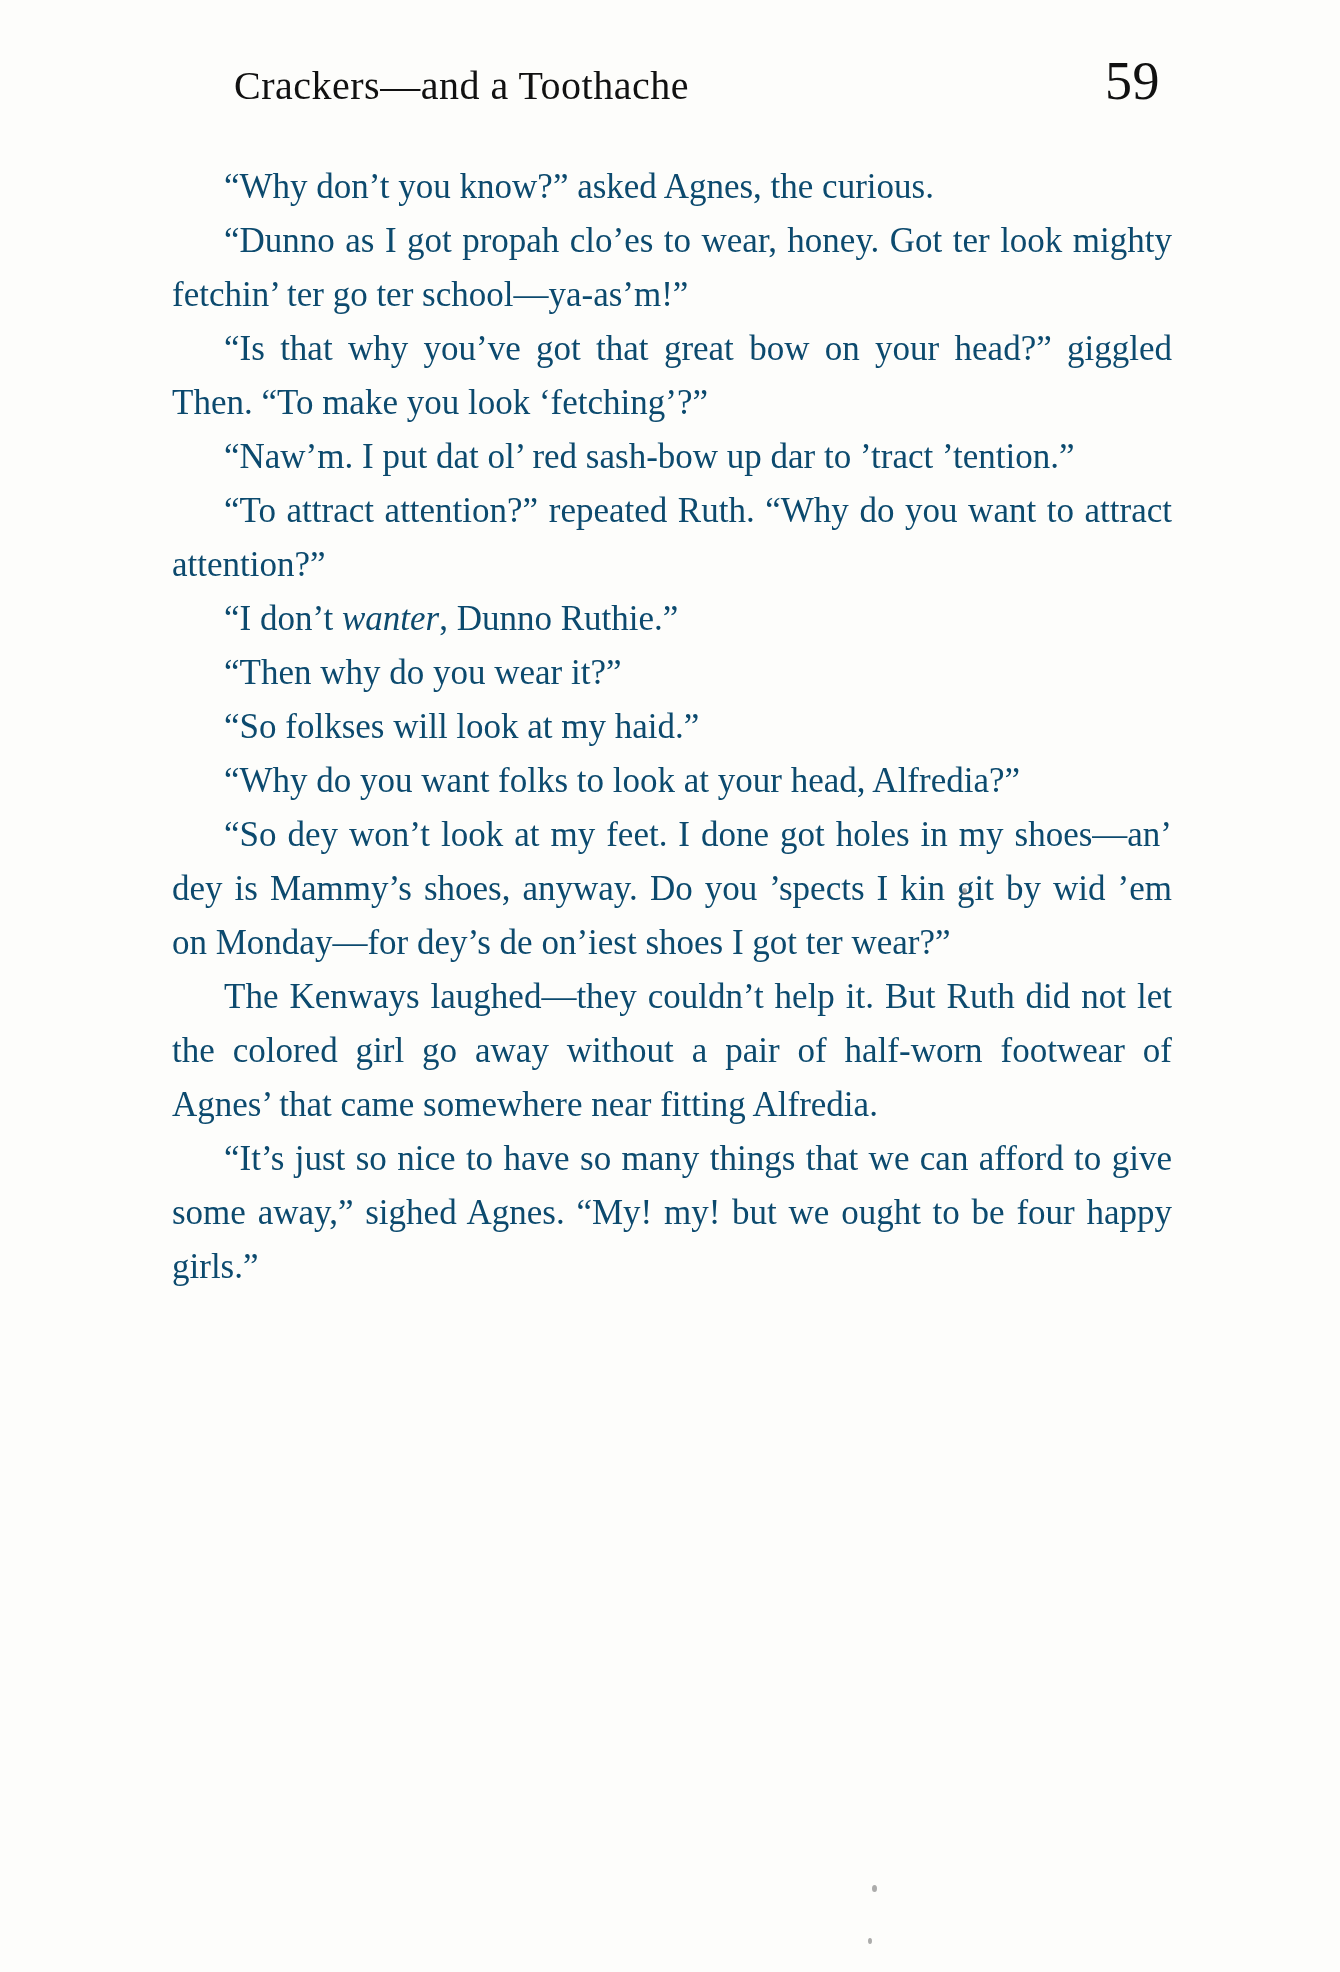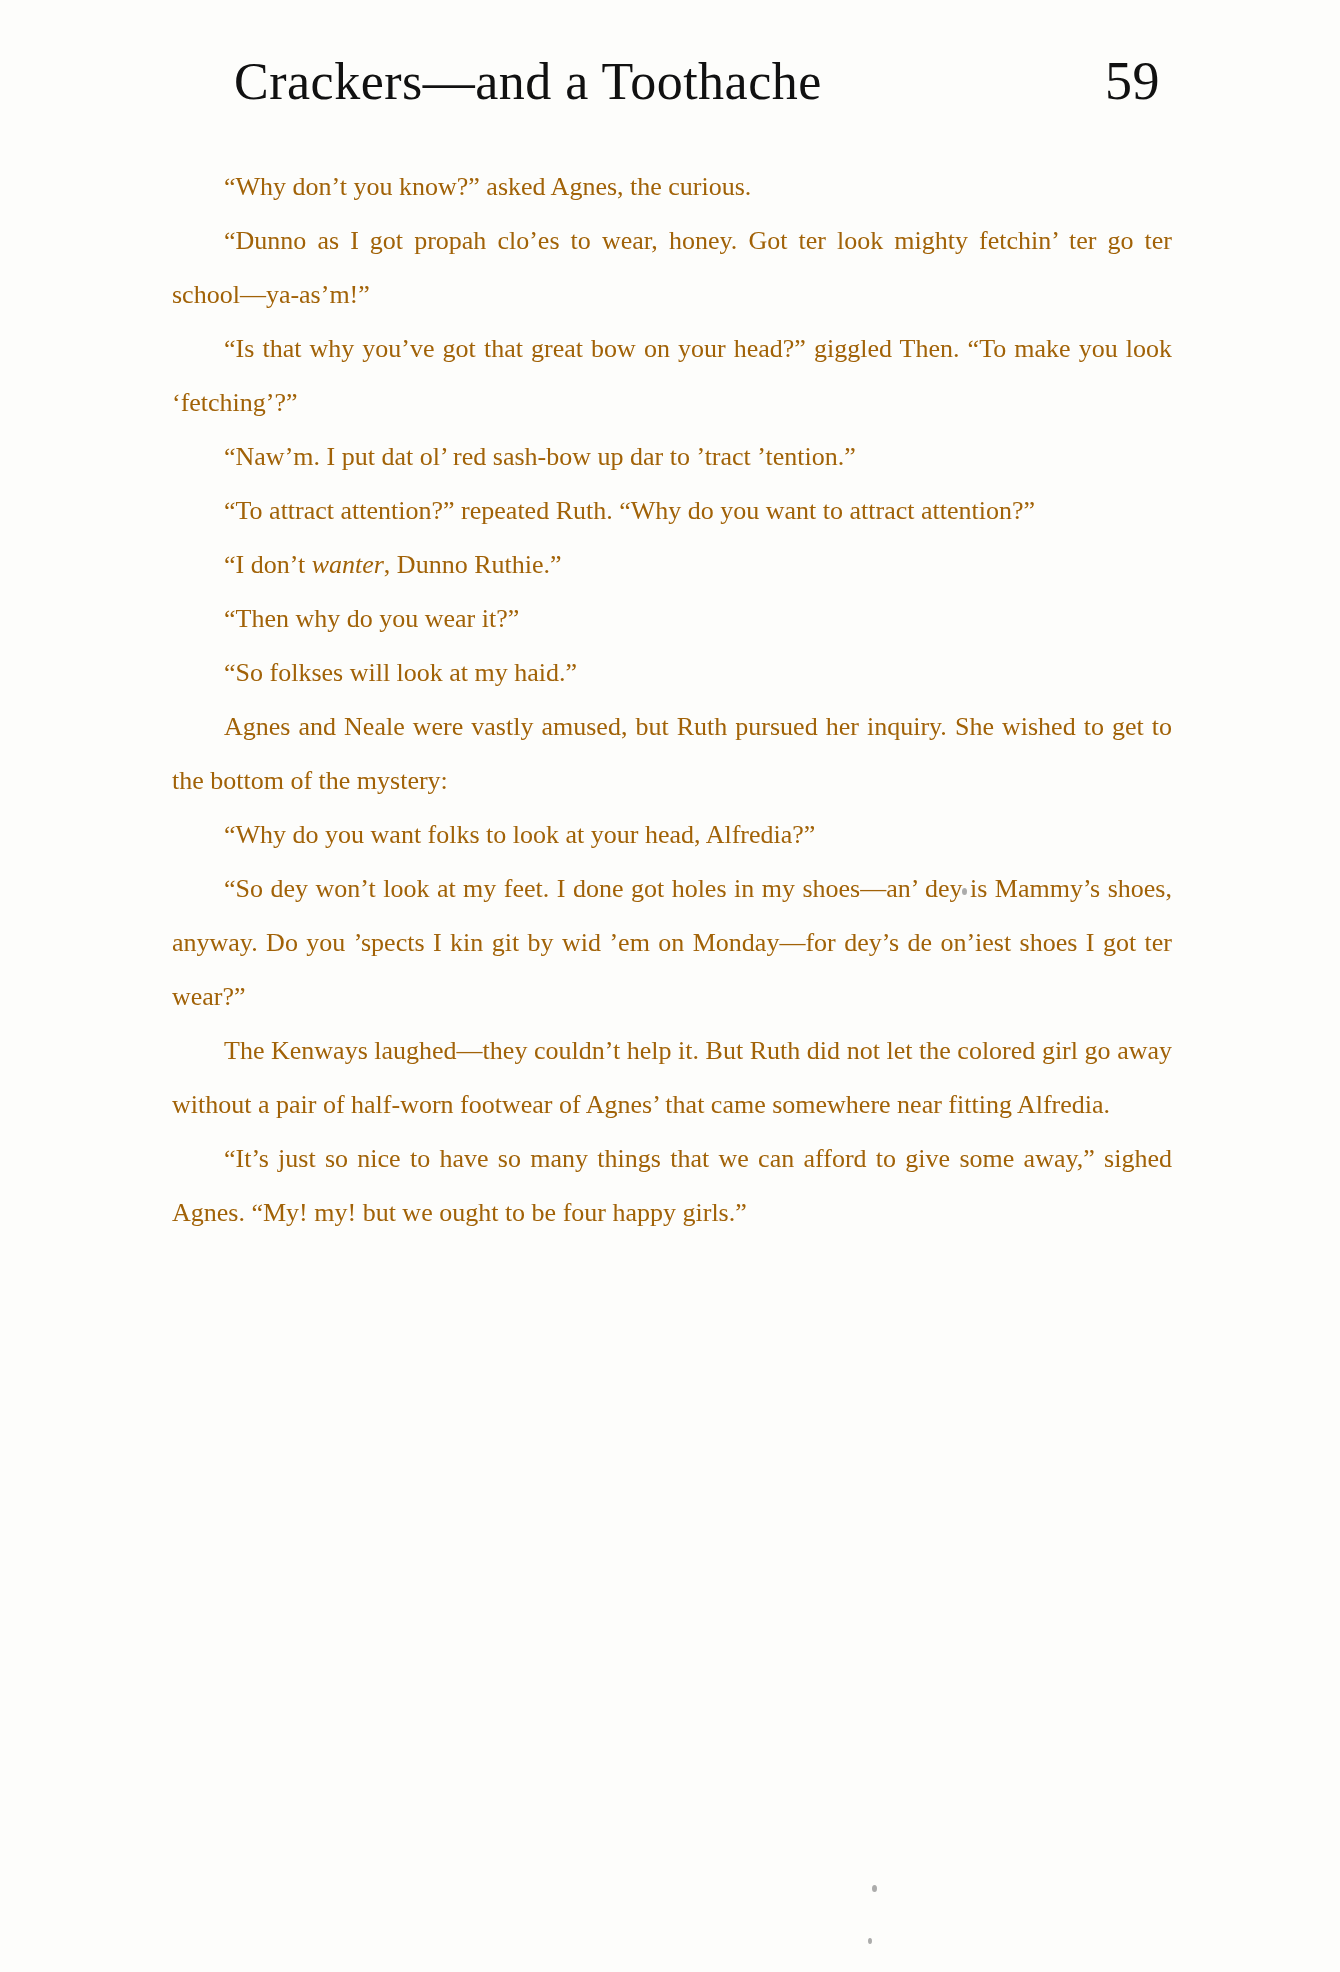--- a/index.html
+++ b/index.html
@@ -30,35 +30,35 @@
     width: 1000px;
   }
   .running-head {
     display: flex;
     align-items: baseline;
     justify-content: space-between;
     margin: 0 0 36px 0;
     padding: 0 12px 0 62px;
   }
   .running-head .title {
-    font-size: 52px;
+    font-size: 40px;
     letter-spacing: 0.5px;
     white-space: nowrap;
   }
   .running-head .folio {
     font-size: 54px;
     font-weight: normal;
     letter-spacing: 0.5px;
   }
   .body-text {
-    font-size: 26px;
+    font-size: 35px;
     line-height: 54px;
     text-align: justify;
     text-justify: inter-word;
-    color: #a16207;
+    color: #0c4a6e;
     margin-top: 48px;
   }
   .body-text p {
     margin: 0;
     text-indent: 52px;
   }
   .body-text em {
     font-style: italic;
   }
   
@@ -85,21 +85,20 @@
 
     <div class="body-text">
       <p>“Why don’t you know?” asked Agnes, the curious.</p>
       <p>“Dunno as I got propah clo’es to wear, honey. Got ter look mighty fetchin’ ter go ter school—ya-as’m!”</p>
       <p>“Is that why you’ve got that great bow on your head?” giggled Then. “To make you look ‘fetching’?”</p>
       <p>“Naw’m.  I put dat ol’ red sash-bow up dar to ’tract ’tention.”</p>
       <p>“To attract attention?” repeated Ruth.  “Why do you want to attract attention?”</p>
       <p><span>“I don’t </span><em>wanter</em><span>, Dunno Ruthie.”</span></p>
       <p>“Then why do you wear it?”</p>
       <p>“So folkses will look at my haid.”</p>
-      <p>Agnes and Neale were vastly amused, but Ruth pursued her inquiry.  She wished to get to the bottom of the mystery:</p>
       <p>“Why do you want folks to look at your head, Alfredia?”</p>
       <p>“So dey won’t look at my feet.  I done got holes in my shoes—an’ dey is Mammy’s shoes, anyway. Do you ’spects I kin git by wid ’em on Monday—for dey’s de on’iest shoes I got ter wear?”</p>
       <p>The Kenways laughed—they couldn’t help it. But Ruth did not let the colored girl go away without a pair of half-worn footwear of Agnes’ that came somewhere near fitting Alfredia.</p>
       <p>“It’s just so nice to have so many things that we can afford to give some away,” sighed Agnes. “My! my! but we ought to be four happy girls.”</p>
     </div>
 
   </div>
 
   <span class="speck s1"></span>
   <span class="speck s2"></span>

